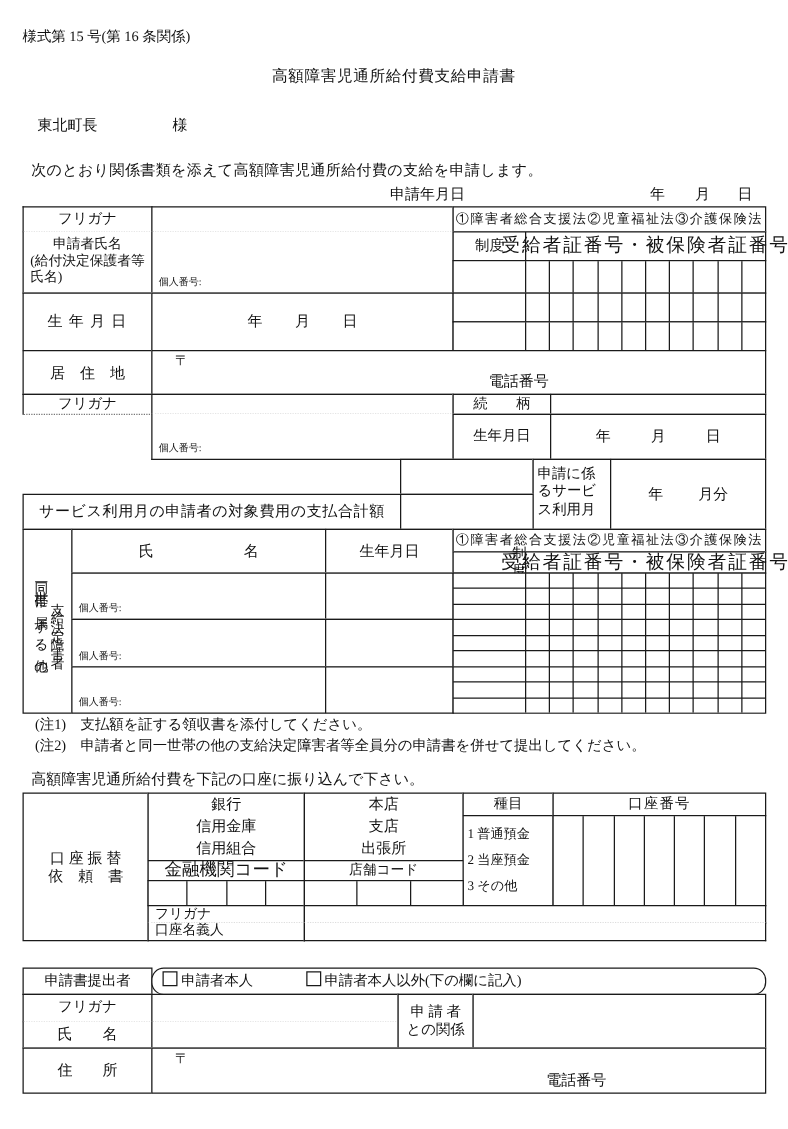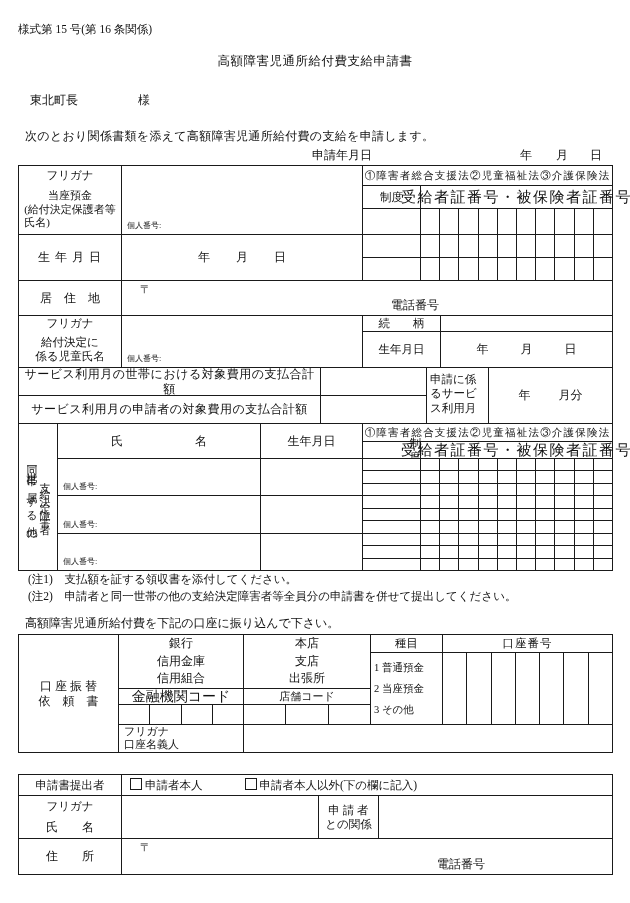--- a/index.html
+++ b/index.html
@@ -44,21 +44,21 @@
   <div class="plain" style="left:520px;top:147px;">年</div>
   <div class="plain" style="left:556px;top:147px;">月</div>
   <div class="plain" style="left:590px;top:147px;">日</div>
 
   <div class="cell db" style="left:18px;top:165px;width:104px;height:21px;font-size:11.5px;">フリガナ</div>
   <div class="cell db" style="left:121px;top:165px;width:242px;height:21px;"></div>
   <div class="cell lawhdr" style="left:362px;top:165px;width:251px;height:21px;">①障害者総合支援法②児童福祉法③介護保険法</div>
 
   <div class="cell nt" style="left:18px;top:185px;width:104px;height:50px;font-size:11px;">
     <div>
-      <div>当座預金</div>
+      <div>申請者氏名</div>
       <div style="text-align:left;">(給付決定保護者等</div>
       <div style="text-align:left;">氏名)</div>
     </div>
   </div>
   <div class="cell nt" style="left:121px;top:185px;width:242px;height:50px;">
     <span class="pnum">個人番号:</span>
   </div>
   <div class="cell" style="left:362px;top:185px;width:59px;height:24px;font-size:11.5px;">制度</div>
   <div class="cell certhdr" style="left:420px;top:185px;width:193px;height:24px;">受給者証番号・被保険者証番号</div>
   <div class="cell" style="left:362px;top:208px;width:251px;height:27px;padding:0;">
@@ -118,37 +118,30 @@
   <div class="cell" style="left:121px;top:280px;width:492px;height:36px;">
     <span class="postal">〒</span>
     <span class="phone" style="left:269px;">電話番号</span>
   </div>
 
   <div class="cell db" style="left:18px;top:315px;width:104px;height:17px;font-size:11.5px;">フリガナ</div>
   <div class="cell db" style="left:121px;top:315px;width:242px;height:17px;"></div>
   <div class="cell" style="left:362px;top:315px;width:79px;height:17px;font-size:11.5px;">続　　柄</div>
   <div class="cell" style="left:440px;top:315px;width:173px;height:17px;"></div>
 
-  <div class="cell nt" style="left:18px;top:331px;width:104px;height:37px;font-size:11.5px;">
-    <div>
-      <div>給付決定に</div>
-      <div>係る児童氏名</div>
-    </div>
-  </div>
   <div class="cell nt" style="left:121px;top:331px;width:242px;height:37px;">
     <span class="pnum">個人番号:</span>
   </div>
   <div class="cell" style="left:362px;top:331px;width:79px;height:37px;font-size:11.5px;">生年月日</div>
   <div class="cell dateflex" style="left:440px;top:331px;width:173px;height:37px;gap:32px;">
     <span>年</span>
     <span>月</span>
     <span>日</span>
   </div>
 
-  <div class="cell" style="left:18px;top:367px;width:303px;height:29px;letter-spacing:0.5px;">サービス利用月の世帯における対象費用の支払合計額</div>
   <div class="cell" style="left:320px;top:367px;width:107px;height:29px;"></div>
   <div class="cell left top" style="left:426px;top:367px;width:63px;height:57px;font-size:11.5px;padding:4px 0 0 3px;">
     <div>
       <div>申請に係</div>
       <div>るサービ</div>
       <div>ス利用月</div>
     </div>
   </div>
   <div class="cell dateflex" style="left:488px;top:367px;width:125px;height:57px;gap:28px;">
     <span>年</span>
@@ -349,21 +342,21 @@
         <div class="gc"></div>
         <div class="gc"></div>
       </div>
   </div>
   <div class="cell db left" style="left:118px;top:724px;width:126px;height:15px;font-size:11px;padding-left:5px;">フリガナ</div>
   <div class="cell db" style="left:243px;top:724px;width:370px;height:15px;"></div>
   <div class="cell nt left" style="left:118px;top:738px;width:126px;height:15px;font-size:11px;padding-left:5px;">口座名義人</div>
   <div class="cell nt" style="left:243px;top:738px;width:370px;height:15px;"></div>
 
   <div class="cell" style="left:18px;top:774px;width:104px;height:22px;font-size:11.5px;">申請書提出者</div>
-  <div class="cell left" style="left:121px;top:774px;width:492px;height:22px;gap:42px;padding-left:8px;font-size:11.5px;">
+  <div class="cell left" style="left:121px;top:774px;width:492px;height:22px;gap:42px;padding-left:8px;font-size:11.5px;border-radius:10px;">
     <span><span class="cbx"></span><span>申請者本人</span></span>
     <span><span class="cbx"></span><span>申請者本人以外(下の欄に記入)</span></span>
   </div>
   <div class="cell db" style="left:18px;top:795px;width:104px;height:23px;font-size:11.5px;">フリガナ</div>
   <div class="cell db" style="left:121px;top:795px;width:198px;height:23px;"></div>
   <div class="cell nt" style="left:18px;top:817px;width:104px;height:22px;">氏　　名</div>
   <div class="cell nt" style="left:121px;top:817px;width:198px;height:22px;"></div>
   <div class="cell" style="left:318px;top:795px;width:61px;height:44px;font-size:11.5px;">
     <div>
       <div>申 請 者</div>

